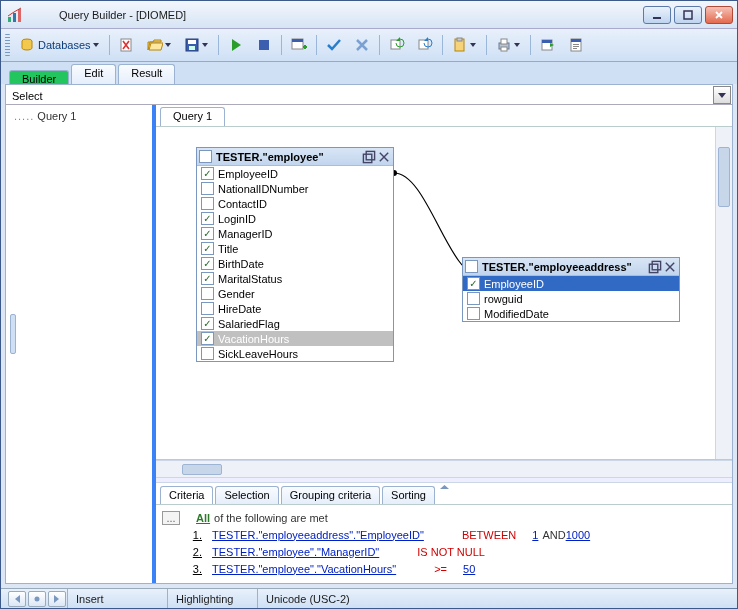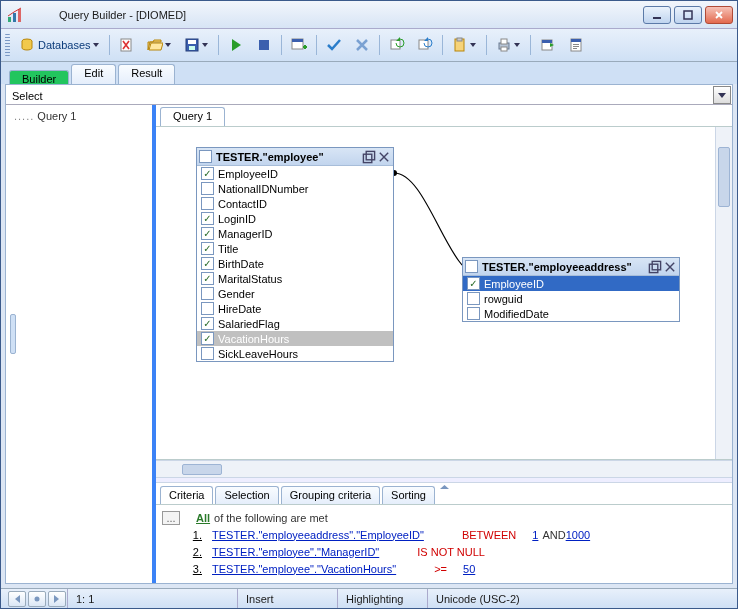--- a/index.html
+++ b/index.html
@@ -497,19 +497,18 @@
     <div class="nav-btn">
         <svg width="8" height="8" viewBox="0 0 8 8">
           <circle cx="4" cy="4" r="2.5" fill="#7a97bf"></circle>
         </svg>
       </div>
     <div class="nav-btn">
         <svg width="8" height="8" viewBox="0 0 8 8">
           <path d="M1 0l5 4-5 4V0z" fill="#7a97bf"></path>
         </svg>
       </div>
-    <div class="status-cell" style="min-width:170px;">1: 1</div>
     <div class="status-cell" style="min-width:100px;text-align:right;">Insert</div>
     <div class="status-cell" style="min-width:90px;">Highlighting</div>
     <div class="status-cell" style="flex:1;">Unicode (USC-2)</div>
   </div>
 
 </div>
 
 </body></html>

